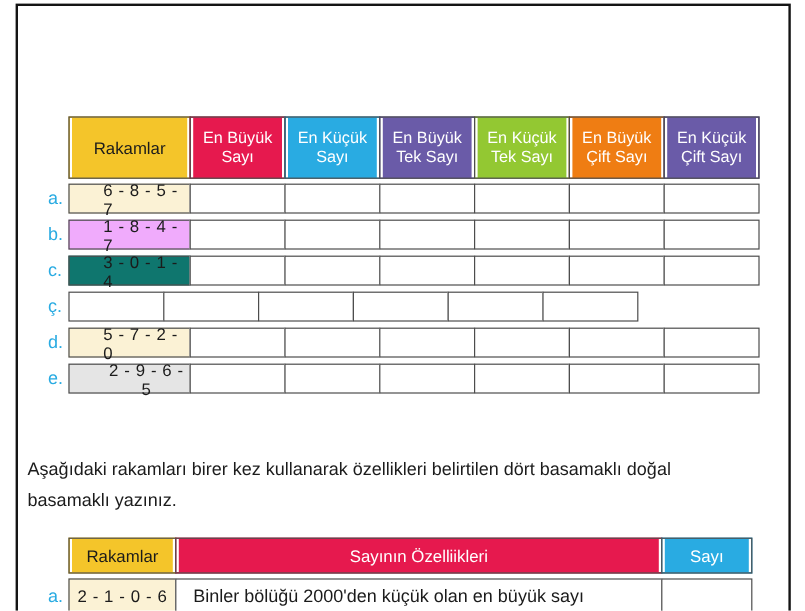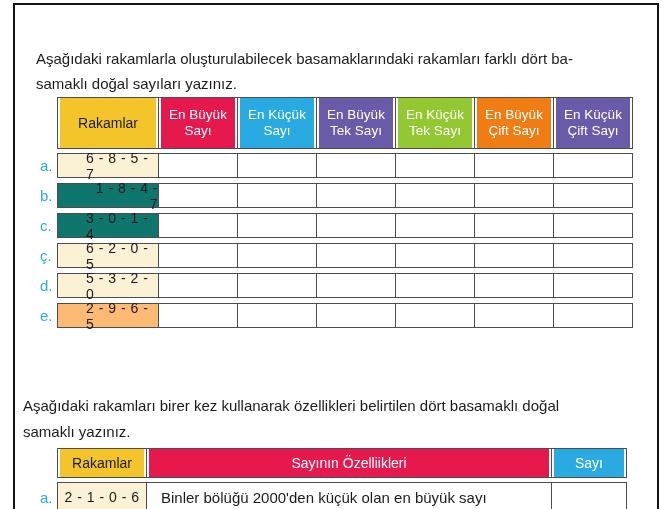--- a/index.html
+++ b/index.html
@@ -50,24 +50,20 @@
   .t2 .hcell { font-size:14px; }
   .t2 .digits { font-size:14px; letter-spacing:0.5px; }
   .t2 .desc { justify-content:flex-start; padding-left:14px; font-size:15px; }
 </style>
 </head>
 <body>
 
 <div class="page">
   <div class="frame"></div>
 
-  <div class="para" style="left:36px; top:46px;">
-    <span class="pline">Aşağıdaki rakamlarla oluşturulabilecek basamaklarındaki rakamları farklı dört ba-</span>
-    <span class="pline">samaklı doğal sayıları yazınız.</span>
-  </div>
 
   <div class="tbl t1" style="left:40px; top:97px;">
     <div class="trow hrow">
       <div class="labelcol"></div>
       <div class="hcell c0" style="font-size: 14px; background-color: rgb(244, 197, 42); color: rgb(27, 27, 27);">
         <span>Rakamlar</span>
         <span></span>
       </div>
       <div class="hcell cn" style="background-color: rgb(230, 25, 78); color: rgb(255, 255, 255);">
         <span>En Büyük</span>
@@ -101,21 +97,21 @@
       <div class="cell cn"></div>
       <div class="cell cn"></div>
       <div class="cell cn"></div>
       <div class="cell cn"></div>
       <div class="cell cn"></div>
       <div class="cell cn"></div>
     </div>
 
     <div class="trow brow">
       <div class="labelcol" style="color: rgb(41, 171, 226);">b.</div>
-      <div class="cell c0 digits" style="background-color: #0f766e; text-align: right;">1 - 8 - 4 - 7</div>
+      <div class="cell c0 digits" style="background-color: #f0abfc;">1 - 8 - 4 - 7</div>
       <div class="cell cn"></div>
       <div class="cell cn"></div>
       <div class="cell cn"></div>
       <div class="cell cn"></div>
       <div class="cell cn"></div>
       <div class="cell cn"></div>
     </div>
 
     <div class="trow brow">
       <div class="labelcol" style="color: rgb(41, 171, 226);">c.</div>
@@ -123,55 +119,54 @@
       <div class="cell cn"></div>
       <div class="cell cn"></div>
       <div class="cell cn"></div>
       <div class="cell cn"></div>
       <div class="cell cn"></div>
       <div class="cell cn"></div>
     </div>
 
     <div class="trow brow">
       <div class="labelcol" style="color: rgb(41, 171, 226);">ç.</div>
-      <div class="cell c0 digits" style="background-color: rgb(251, 242, 213);">6 - 2 - 0 - 5</div>
       <div class="cell cn"></div>
       <div class="cell cn"></div>
       <div class="cell cn"></div>
       <div class="cell cn"></div>
       <div class="cell cn"></div>
       <div class="cell cn"></div>
     </div>
 
     <div class="trow brow">
       <div class="labelcol" style="color: rgb(41, 171, 226);">d.</div>
-      <div class="cell c0 digits" style="background-color: rgb(251, 242, 213);">5 - 3 - 2 - 0</div>
+      <div class="cell c0 digits" style="background-color: rgb(251, 242, 213);">5 - 7 - 2 - 0</div>
       <div class="cell cn"></div>
       <div class="cell cn"></div>
       <div class="cell cn"></div>
       <div class="cell cn"></div>
       <div class="cell cn"></div>
       <div class="cell cn"></div>
     </div>
 
     <div class="trow brow">
       <div class="labelcol" style="color: rgb(41, 171, 226);">e.</div>
-      <div class="cell c0 digits" style="background-color: #fdba74;">2 - 9 - 6 - 5</div>
+      <div class="cell c0 digits" style="background-color: #e5e5e5; text-align: center;">2 - 9 - 6 - 5</div>
       <div class="cell cn"></div>
       <div class="cell cn"></div>
       <div class="cell cn"></div>
       <div class="cell cn"></div>
       <div class="cell cn"></div>
       <div class="cell cn"></div>
     </div>
   </div>
 
-  <div class="para" style="left:23px; top:393px; line-height:26px;">
+  <div class="para" style="left:23px; top:379px; line-height:26px;">
     <span class="pline">Aşağıdaki rakamları birer kez kullanarak özellikleri belirtilen dört basamaklı doğal</span>
-    <span class="pline">samaklı yazınız.</span>
+    <span class="pline">basamaklı yazınız.</span>
   </div>
 
   <div class="tbl t2" style="left:40px; top:448px;">
     <div class="trow hrow">
       <div class="labelcol"></div>
       <div class="hcell c0" style="background-color: rgb(244, 197, 42); color: rgb(27, 27, 27);">
         <span>Rakamlar</span>
       </div>
       <div class="hcell c1" style="background-color: rgb(230, 25, 78); color: rgb(255, 255, 255); text-align: center;">
         <span>Sayının Özelliikleri</span>

